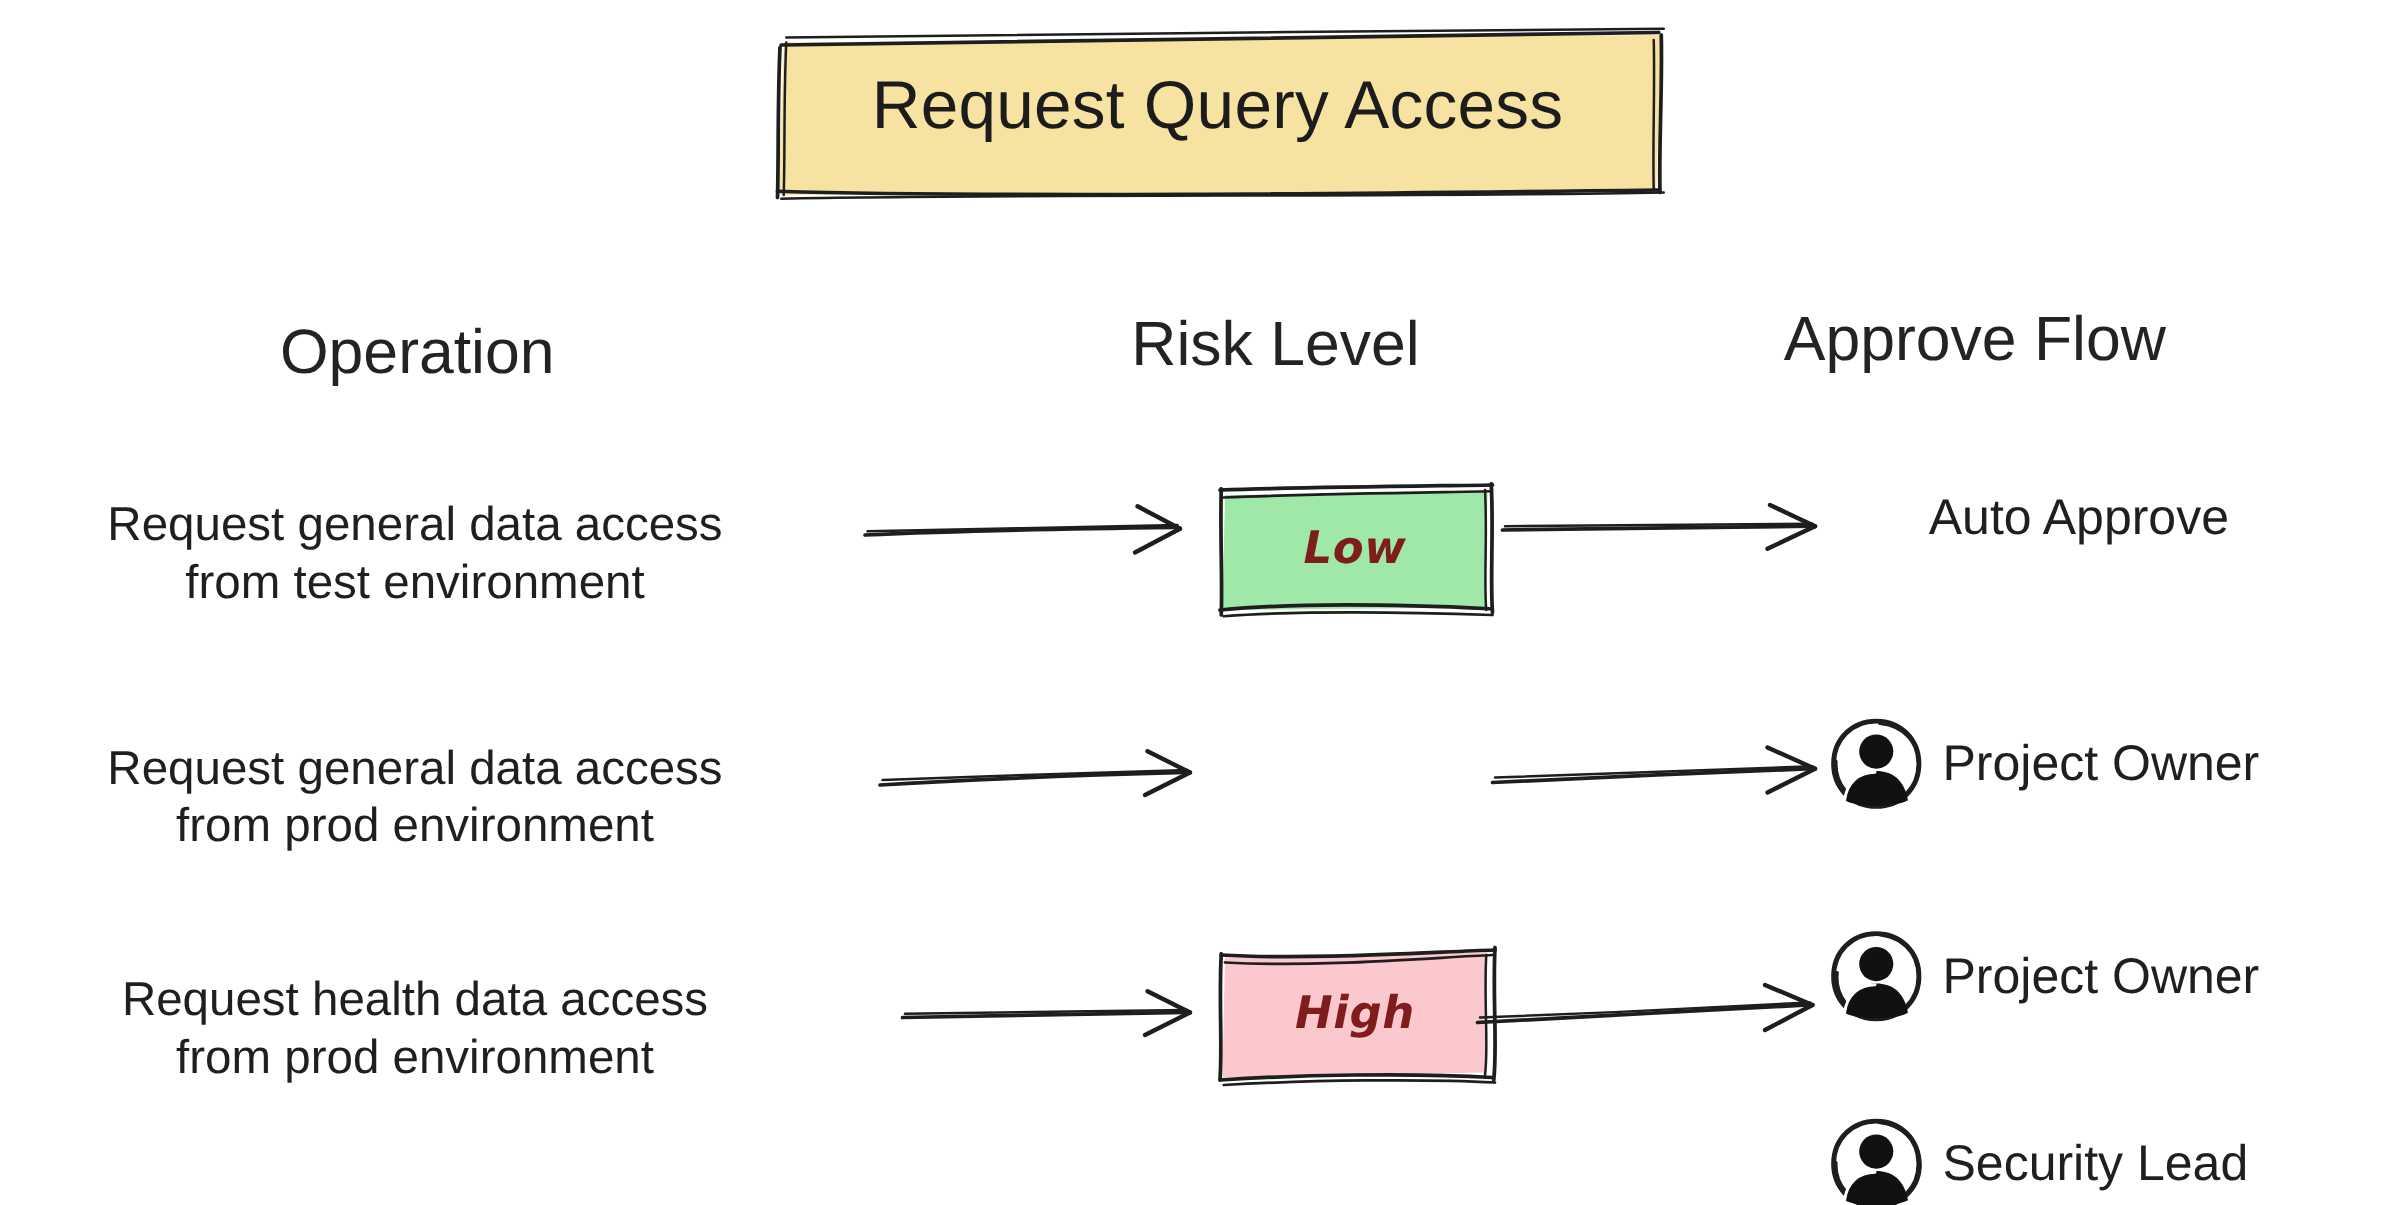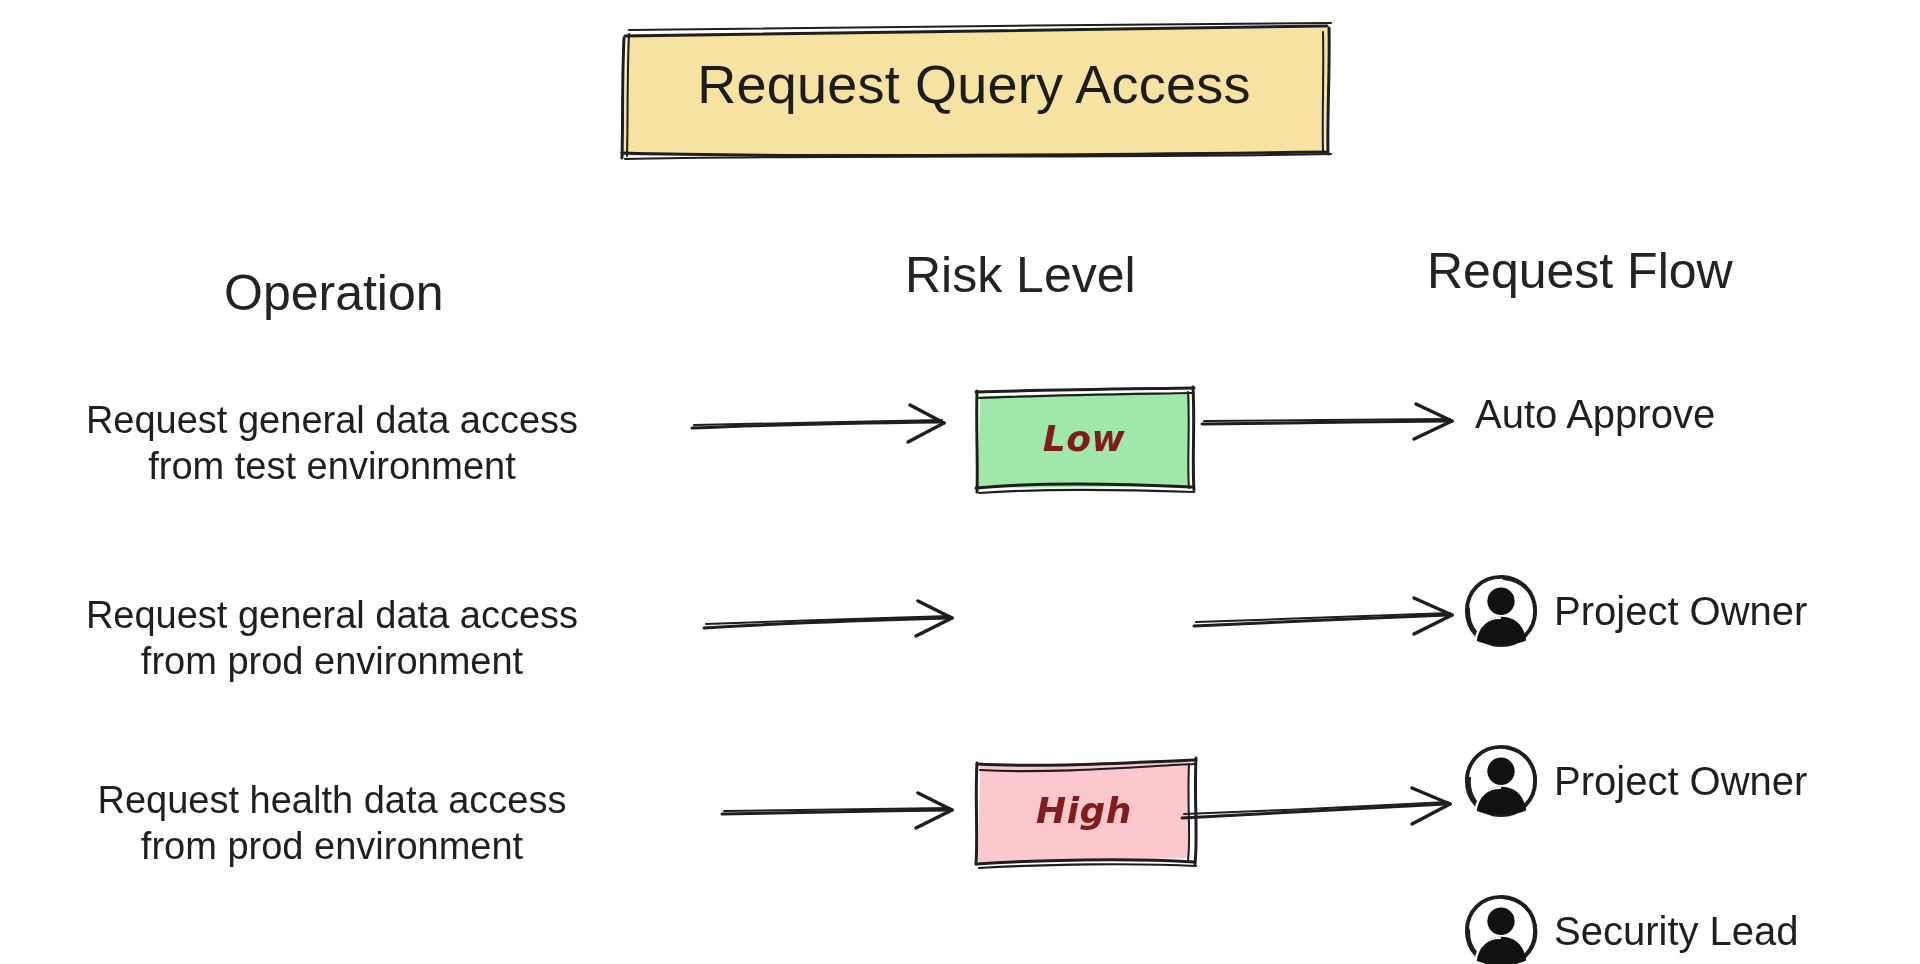--- a/index.html
+++ b/index.html
@@ -29,21 +29,21 @@
     box-sizing:border-box;
   }
 
   
   .col-header{
     position:absolute;
     font-size:50px;font-weight:400;
     color:#232323;
     white-space:nowrap;
   }
-  #header-operation{left:224px;top:252px;margin-top:12px;}
+  #header-operation{left:224px;top:252px;}
   #header-risk{left:905px;top:246px;}
   #header-approval{left:1427px;top:242px;}
 
   
   .op-label{
     position:absolute;
     width:680px;
     text-align:center;
     font-size:38px;
     line-height:1.22;
@@ -81,21 +81,21 @@
   #arrow-out-1{left:1190px;top:588px;}
   #arrow-out-2{left:1178px;top:780px;}
 
   
   .approval-row{position:absolute;display:flex;align-items:center;}
   .approval-avatar{width:78px;height:78px;margin-right:14px;flex:0 0 auto;}
   .approval-label{
     font-size:40px;color:#1f1f1f;white-space:nowrap;
   }
   .approval-row.no-avatar .approval-label{margin-left:0;}
-  #approval-0-0{left:1475px;top:392px;}
+  #approval-0-0{left:1543px;top:392px;}
   #approval-1-0{left:1462px;top:572px;}
   #approval-2-0{left:1462px;top:742px;}
   #approval-2-1{left:1462px;top:892px;}
 </style>
 </head>
 <body>
 
 <div class="stage">
 
   <div id="title-banner">
@@ -108,21 +108,21 @@
       <path d="M716,16 C717,58 714,104 715,142" fill="none" stroke="#1e1e1e" stroke-width="3" stroke-linecap="round"></path>
       <path d="M710,20 C711,60 709,106 710,140" fill="none" stroke="#1e1e1e" stroke-width="2" stroke-linecap="round"></path>
       <path d="M9,141 C180,146 470,143 714,140" fill="none" stroke="#1e1e1e" stroke-width="3" stroke-linecap="round"></path>
       <path d="M12,147 C200,143 520,146 718,142" fill="none" stroke="#1e1e1e" stroke-width="2" stroke-linecap="round"></path>
     </svg>
     <div class="banner-text">Request Query Access</div>
   </div>
 
   <div class="col-header" id="header-operation">Operation</div>
   <div class="col-header" id="header-risk">Risk Level</div>
-  <div class="col-header" id="header-approval">Request Flow</div>
+  <div class="col-header" id="header-approval">Approve Flow</div>
 
   <div class="op-label" id="op-0">
     <div>Request general data access</div>
     <div>from test environment</div>
   </div>
 
   <svg class="arrow" id="arrow-in-0" width="270" height="70" viewBox="0 0 270 70">
     <path d="M4,36 C70,33 170,31 252,30" fill="none" stroke="#1e1e1e" stroke-width="3" stroke-linecap="round"></path>
     <path d="M6,33 C80,31 180,30 254,28" fill="none" stroke="#1e1e1e" stroke-width="2" stroke-linecap="round"></path>
     <path d="M222,13 L256,31" fill="none" stroke="#1e1e1e" stroke-width="3.5" stroke-linecap="round"></path>

